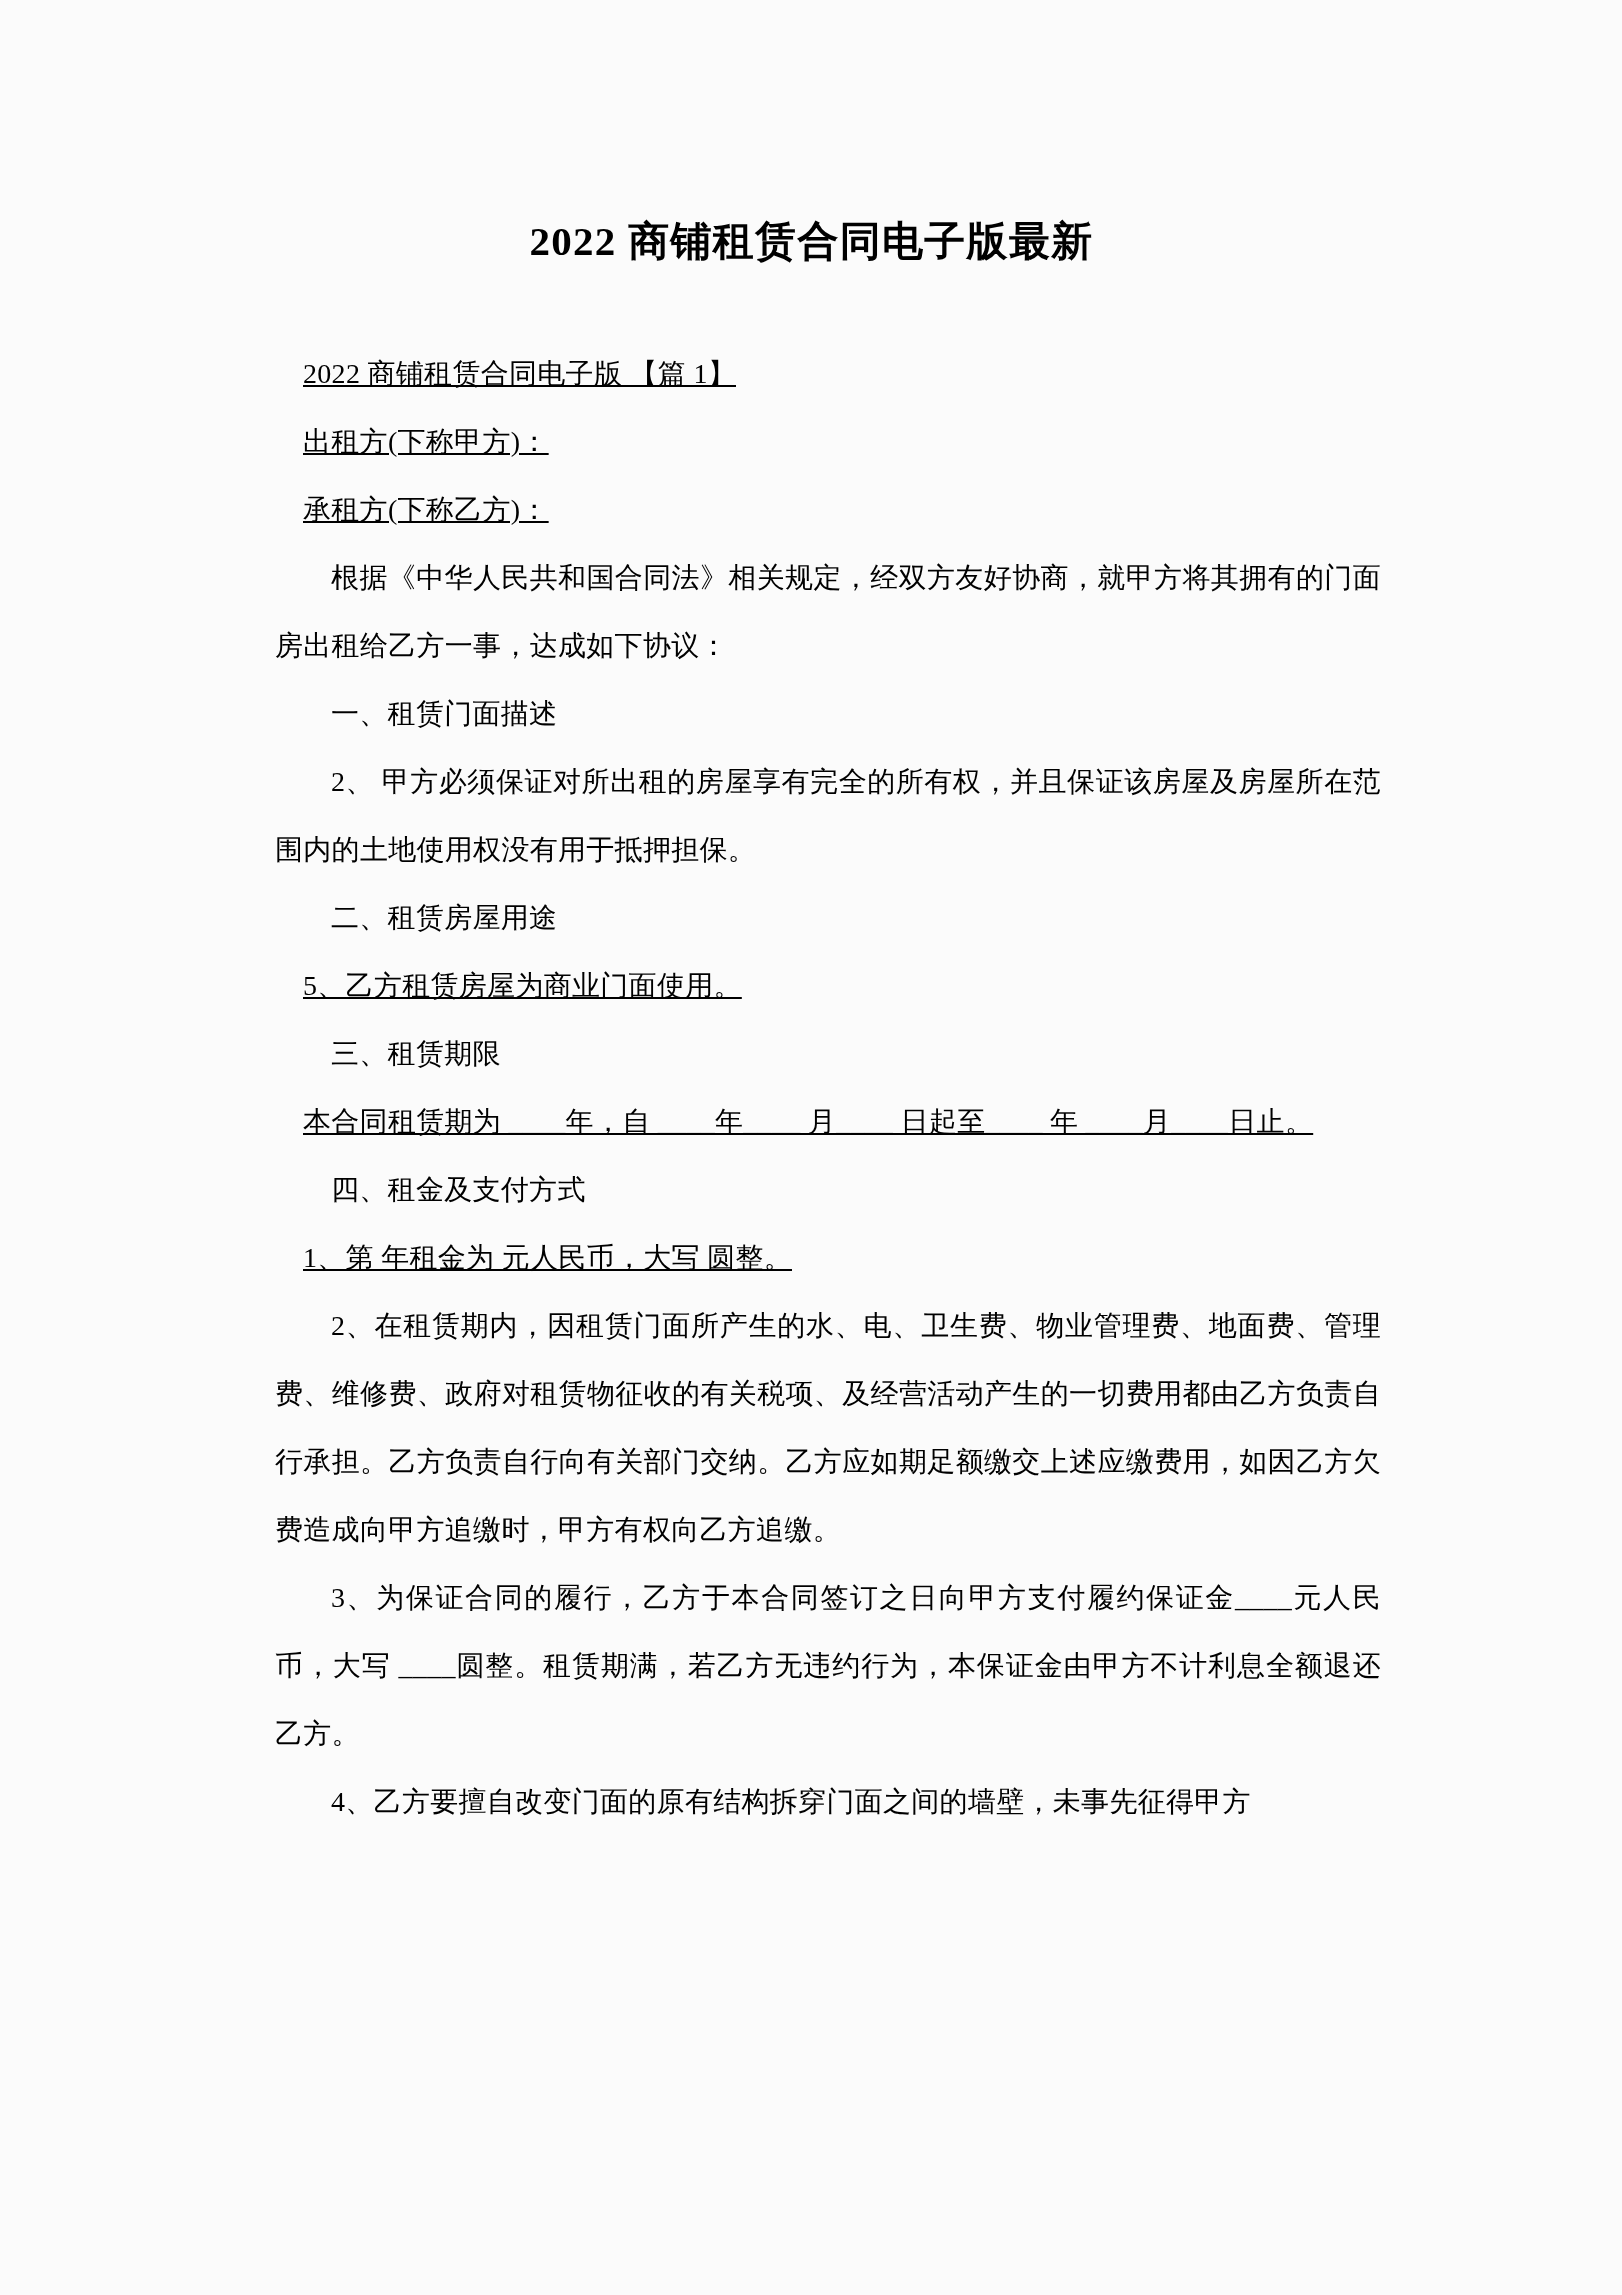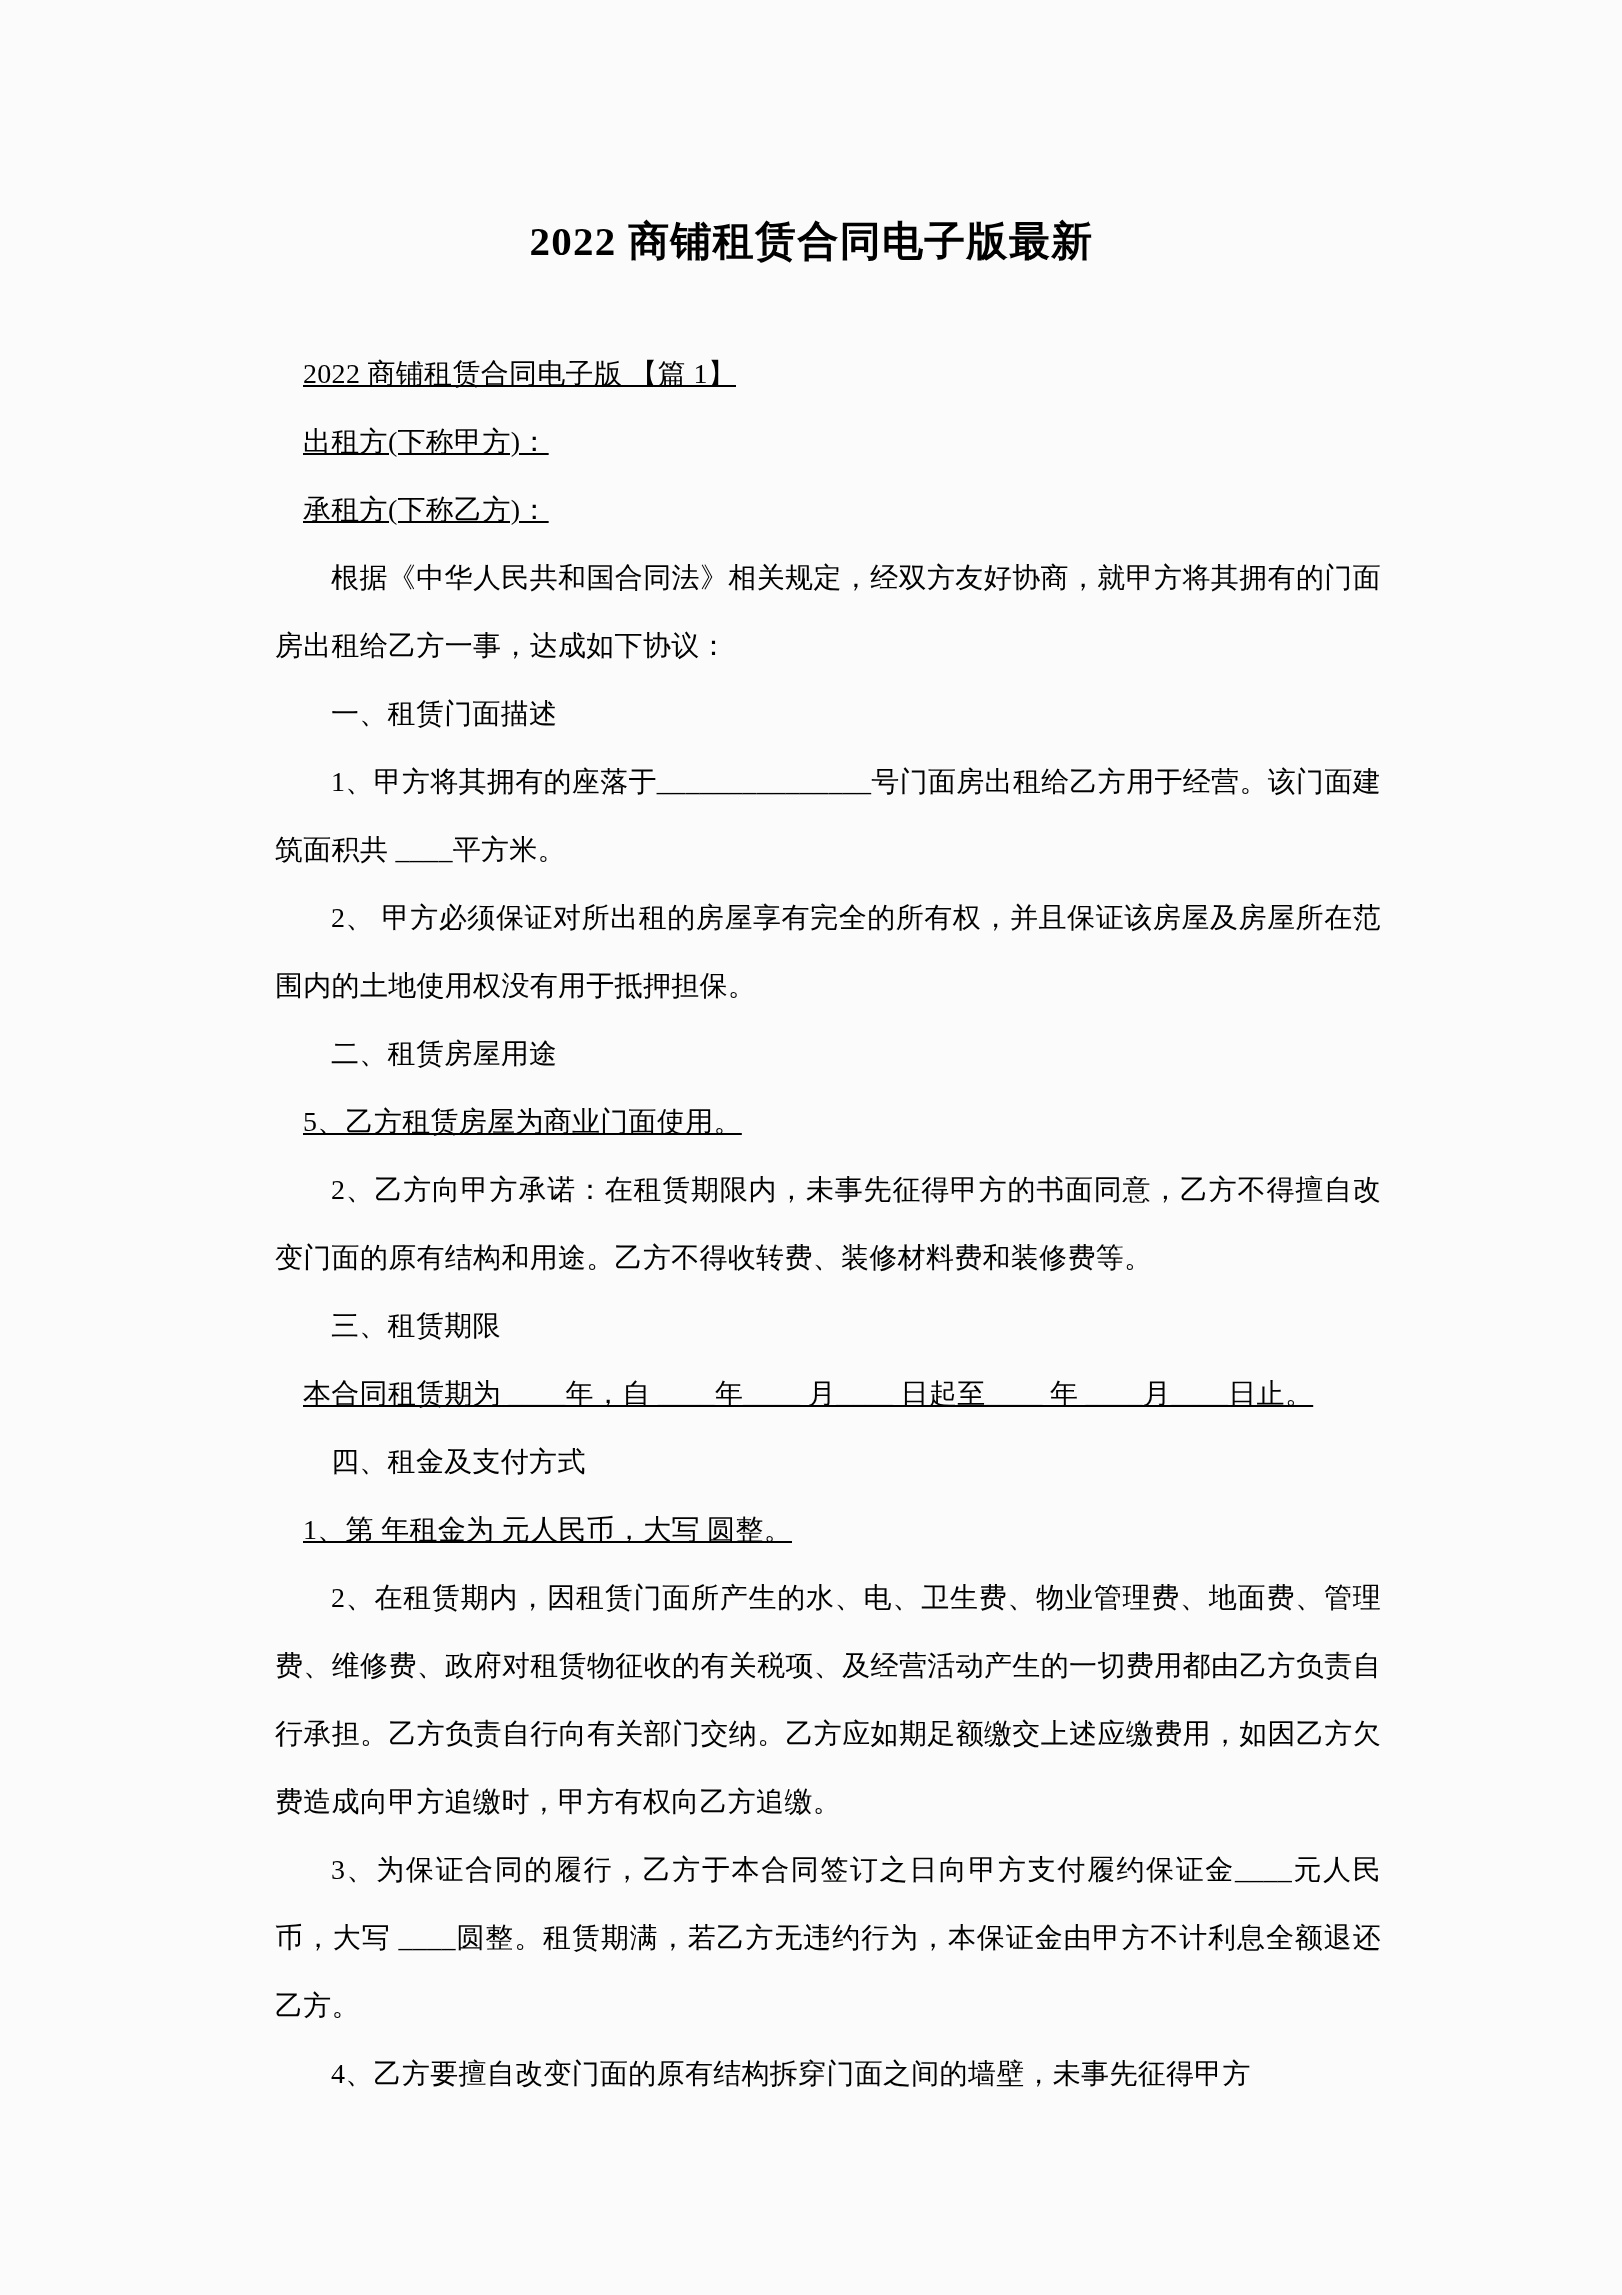--- a/index.html
+++ b/index.html
@@ -78,29 +78,27 @@
     <p class="para indent-1">2022 商铺租赁合同电子版 【篇 1】</p>
 
     <p class="para indent-1">出租方(下称甲方)：</p>
 
     <p class="para indent-1">承租方(下称乙方)：</p>
 
     <p class="para indent">根据《中华人民共和国合同法》相关规定，经双方友好协商，就甲方将其拥有的门面房出租给乙方一事，达成如下协议：</p>
 
     <p class="para indent">一、租赁门面描述</p>
 
-    <p class="para indent">1、甲方将其拥有的座落于_______________号门面房出租给乙方用于经营。该门面建筑面积共 ____平方米。</p>
 
     <p class="para indent">2、 甲方必须保证对所出租的房屋享有完全的所有权，并且保证该房屋及房屋所在范围内的土地使用权没有用于抵押担保。</p>
 
     <p class="para indent">二、租赁房屋用途</p>
 
     <p class="para indent-1">5、乙方租赁房屋为商业门面使用。</p>
 
-    <p class="para indent">2、乙方向甲方承诺：在租赁期限内，未事先征得甲方的书面同意，乙方不得擅自改变门面的原有结构和用途。乙方不得收转费、装修材料费和装修费等。</p>
 
     <p class="para indent">三、租赁期限</p>
 
     <p class="para indent-1">本合同租赁期为 ____年，自 ____年____ 月____ 日起至____ 年 ____月____日止。</p>
 
     <p class="para indent">四、租金及支付方式</p>
 
     <p class="para indent-1">1、第 年租金为 元人民币，大写 圆整。</p>
 
     <p class="para indent">2、在租赁期内，因租赁门面所产生的水、电、卫生费、物业管理费、地面费、管理费、维修费、政府对租赁物征收的有关税项、及经营活动产生的一切费用都由乙方负责自行承担。乙方负责自行向有关部门交纳。乙方应如期足额缴交上述应缴费用，如因乙方欠费造成向甲方追缴时，甲方有权向乙方追缴。</p>

